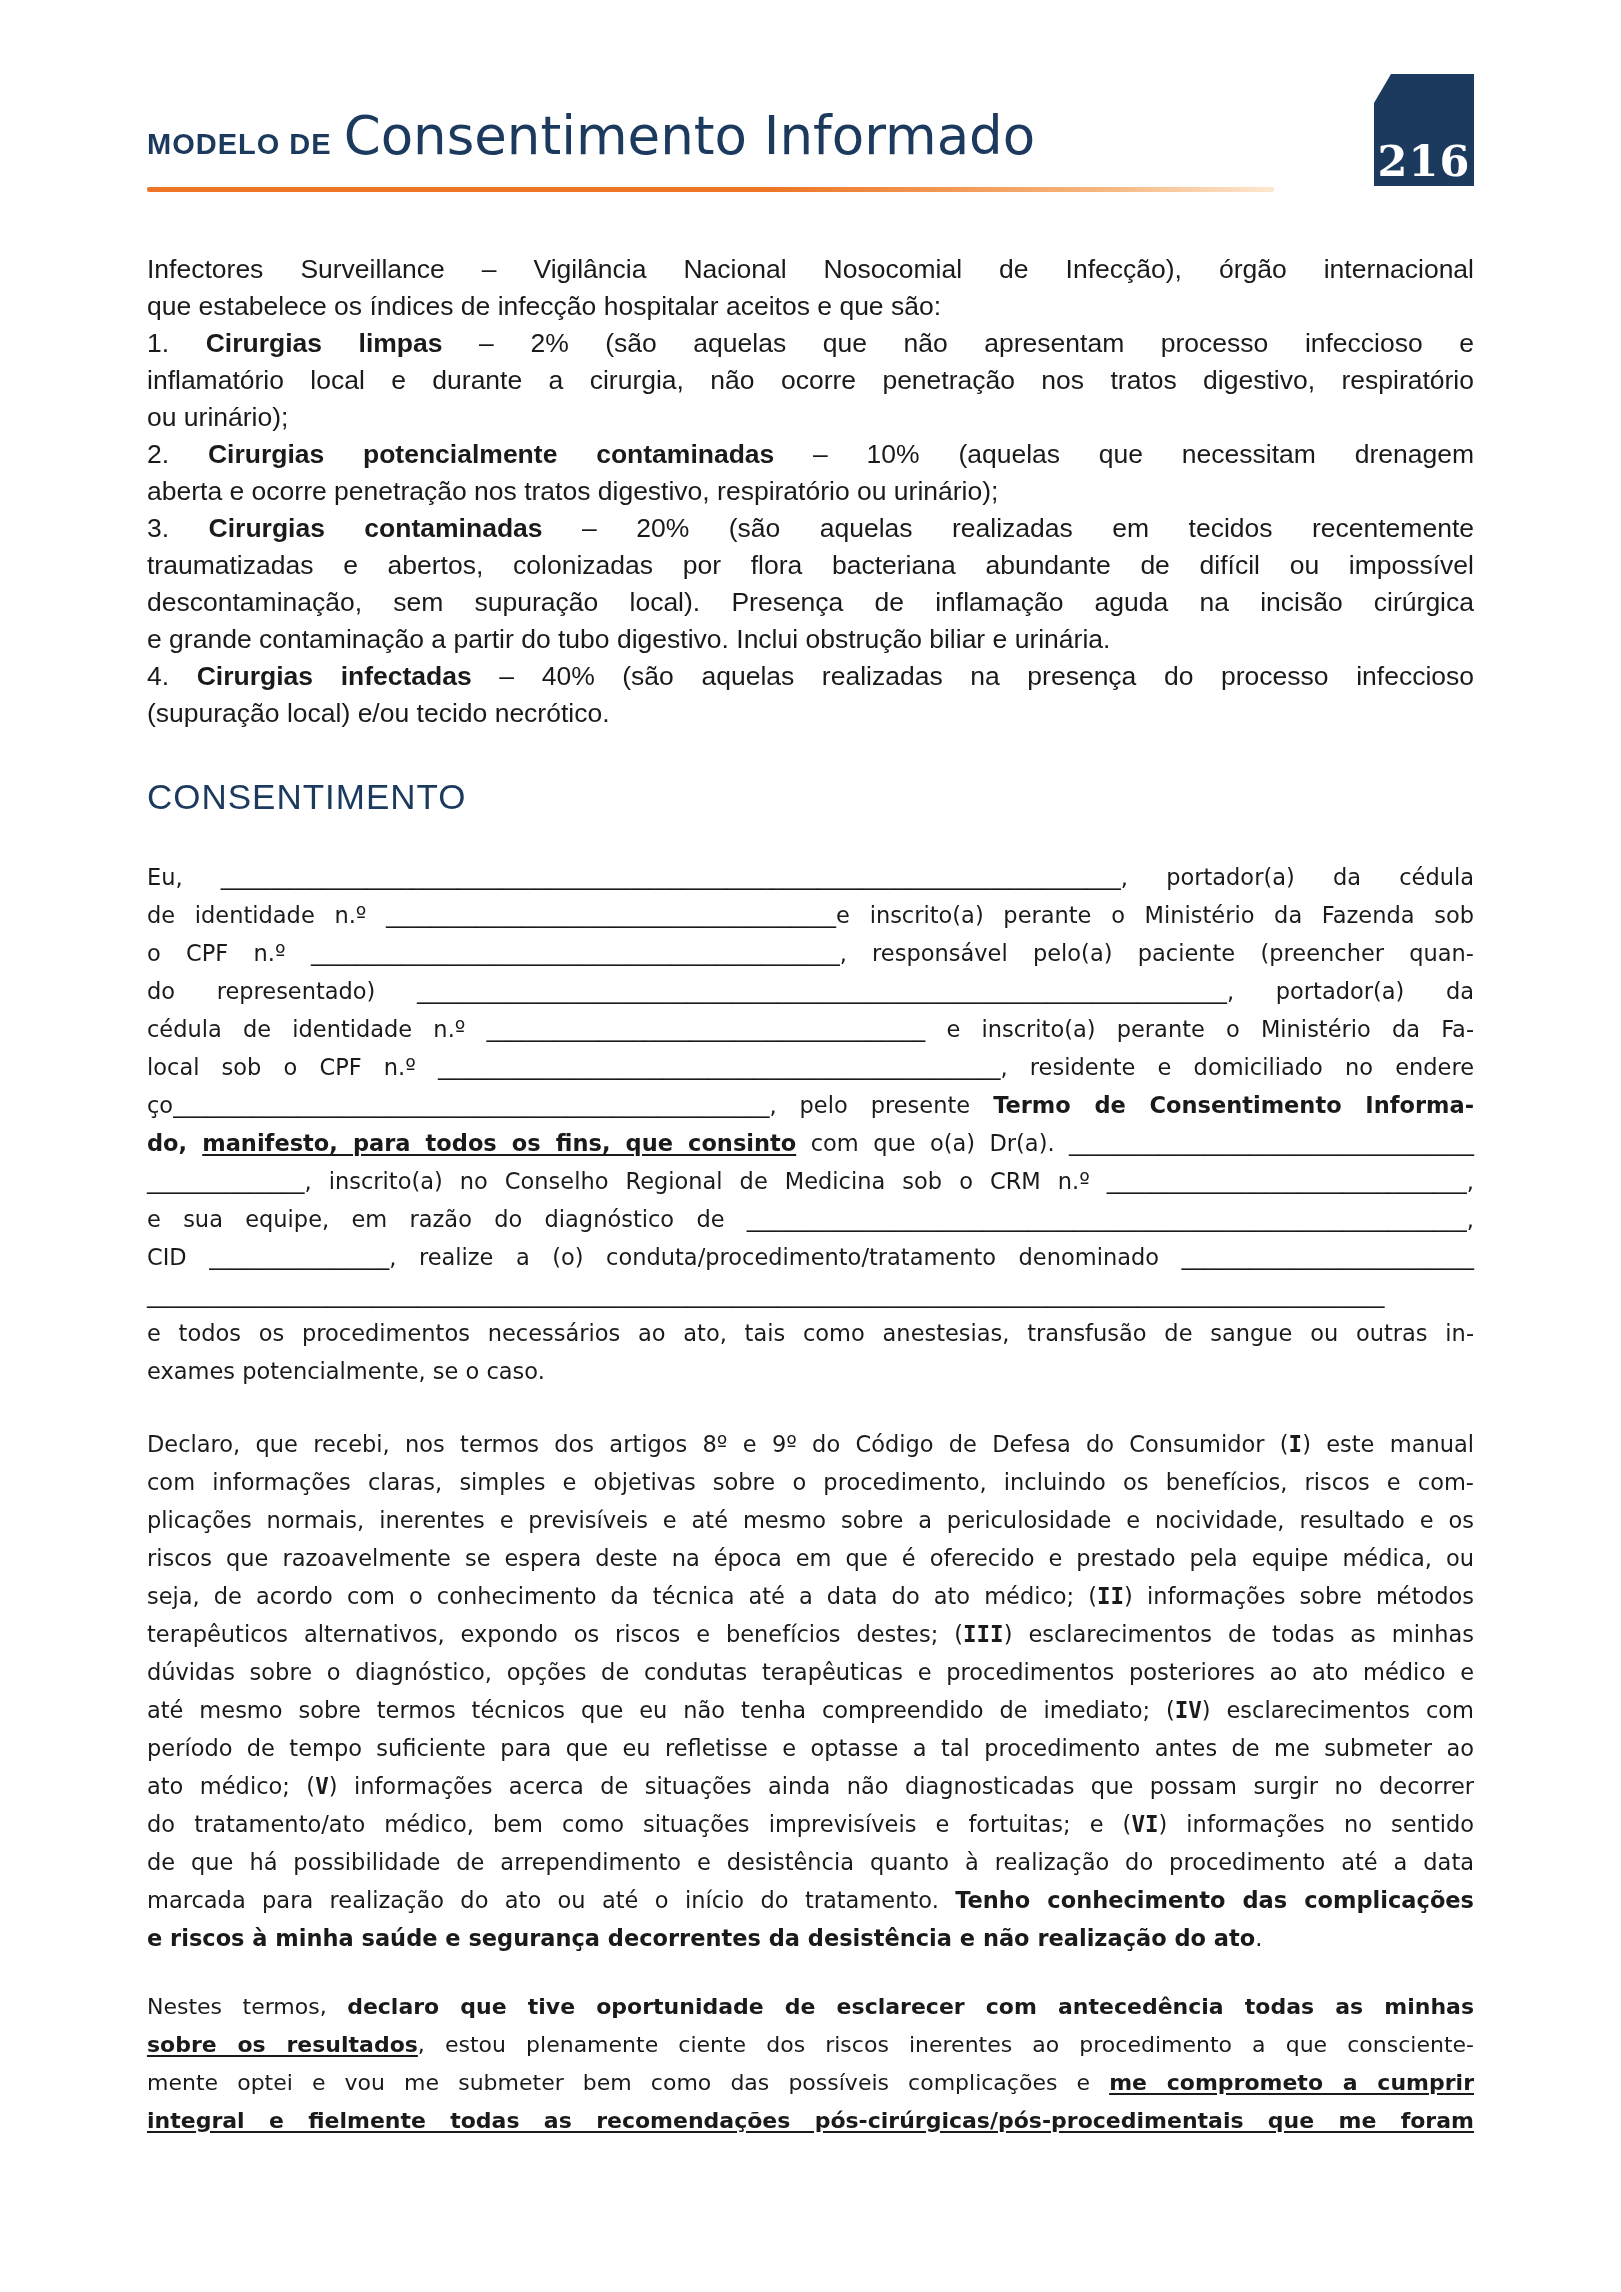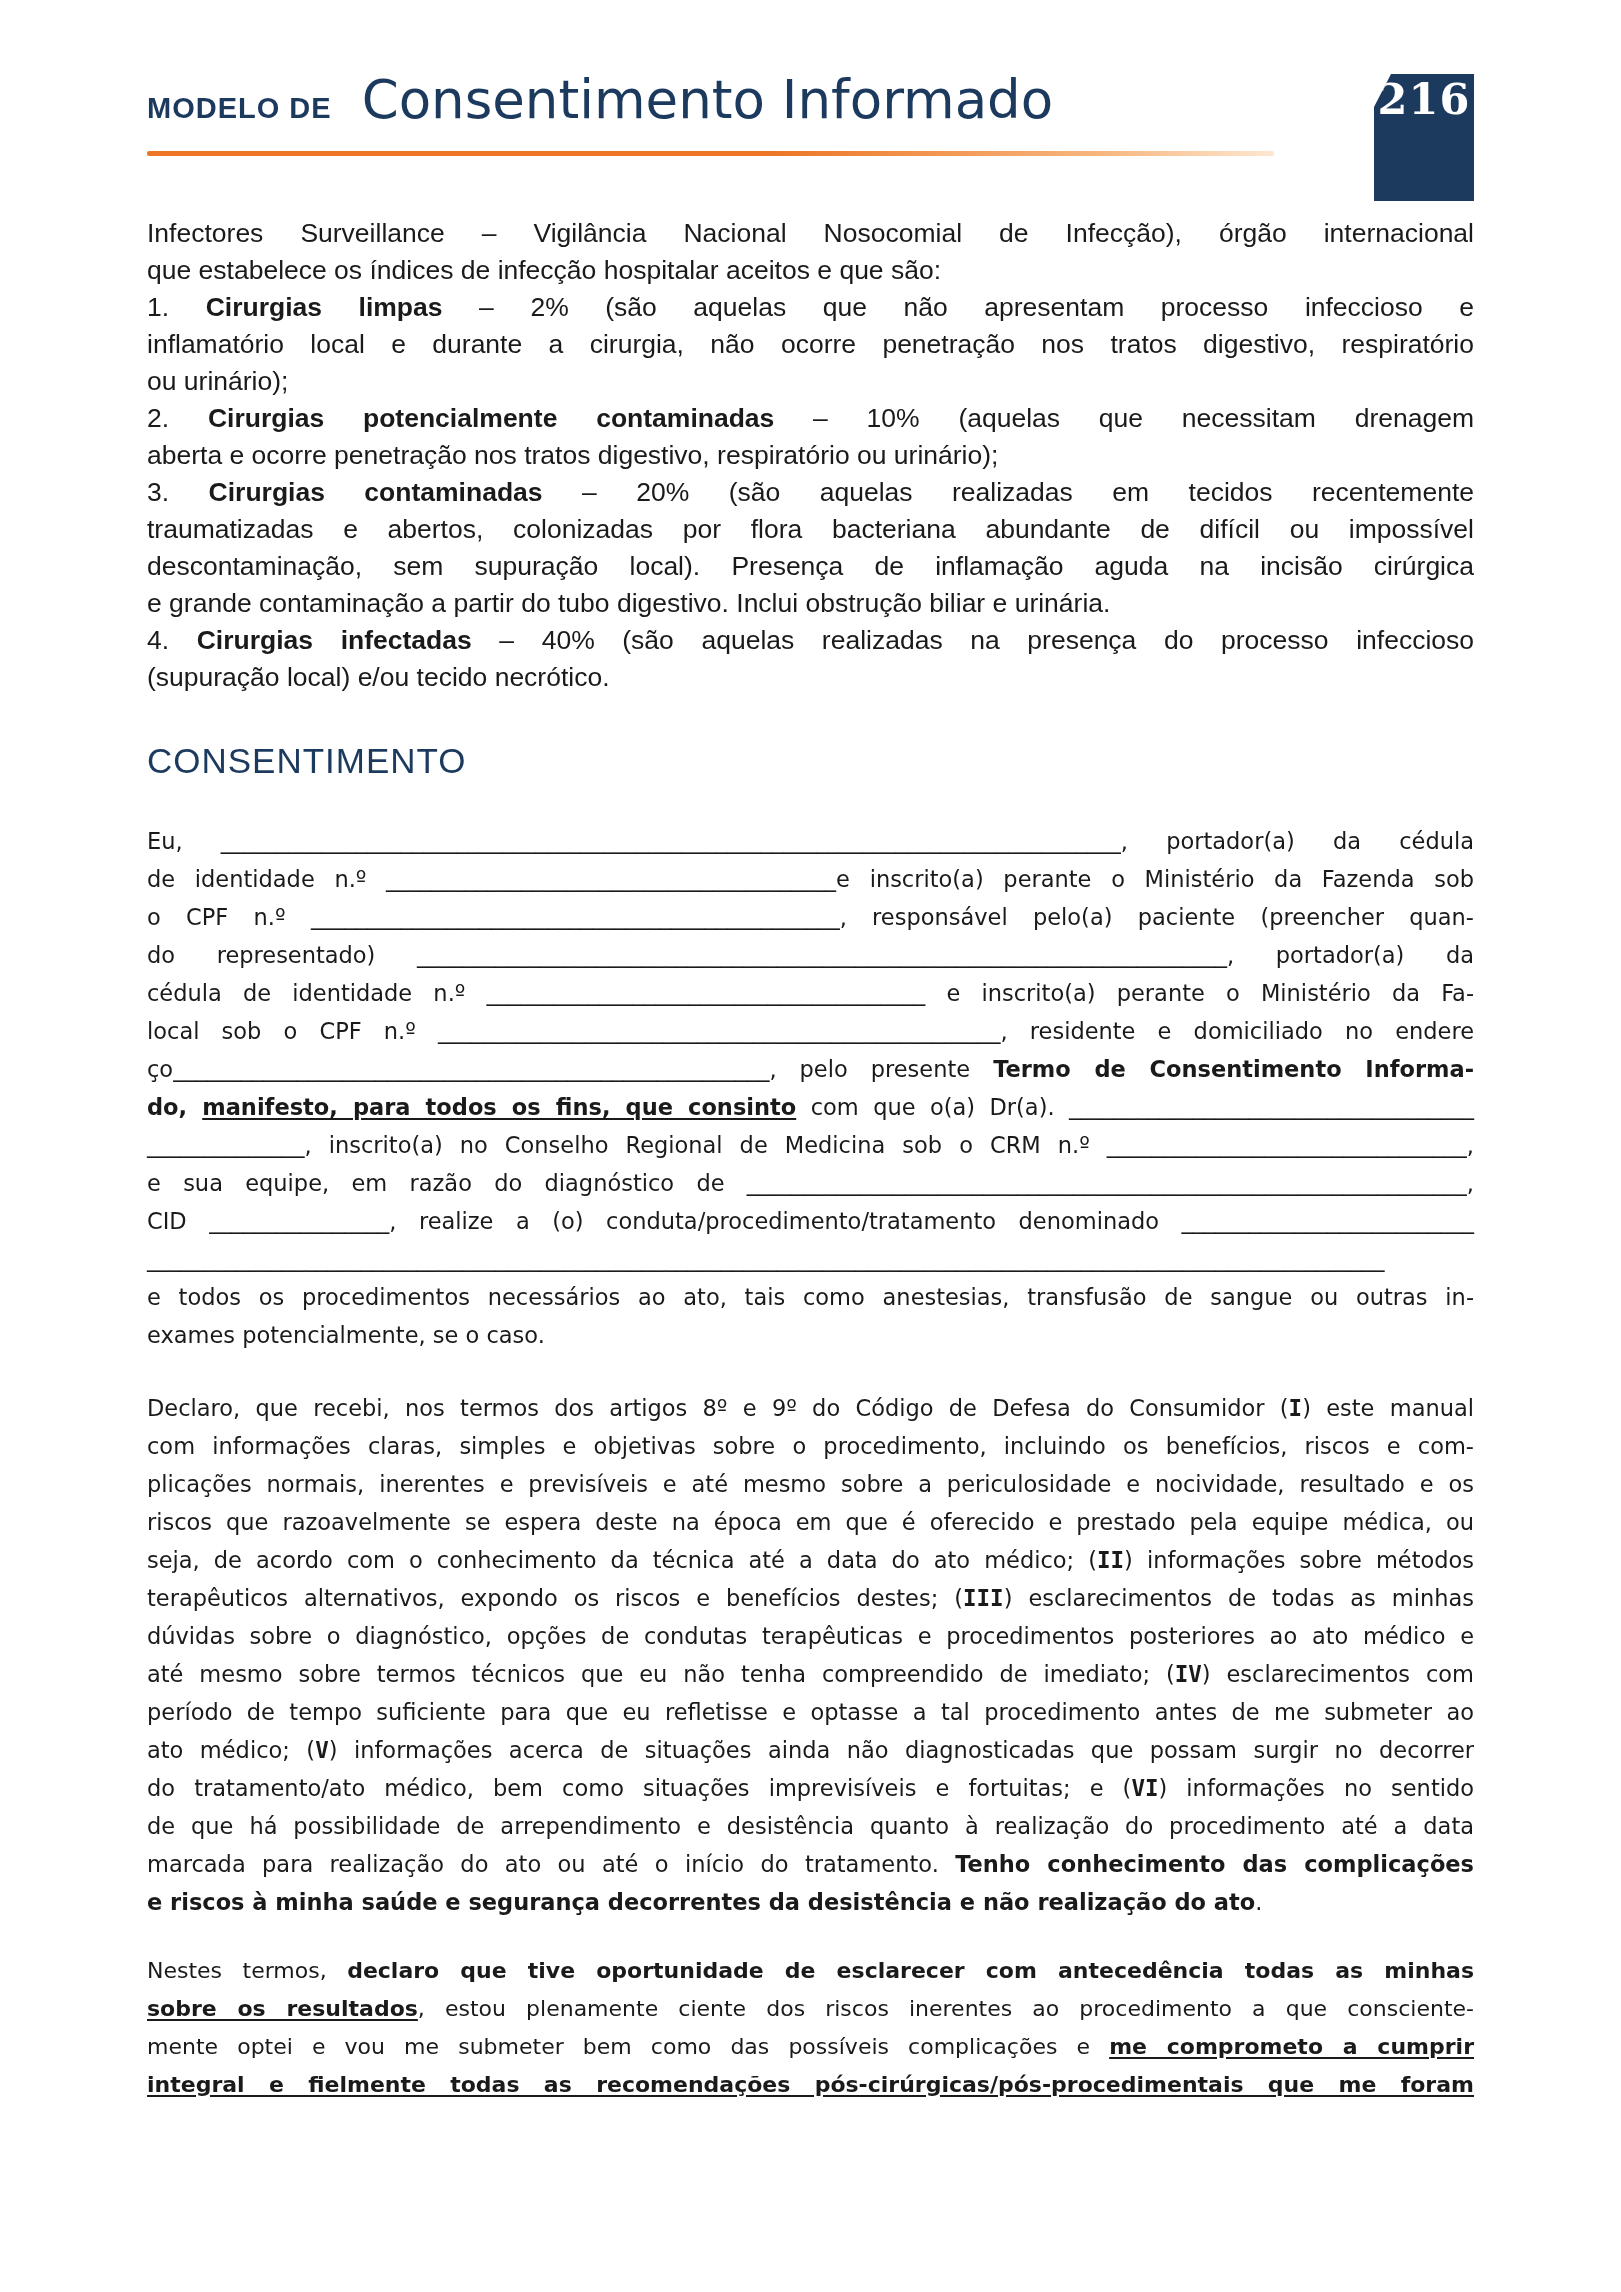--- a/index.html
+++ b/index.html
@@ -17,24 +17,24 @@
     font-family:"DejaVu Sans", sans-serif;
     color:var(--ink);
   }
   .content{
     position:relative;
     margin:0 147px;
     width:1327px;
   }
   
   .header-row{
-    padding-top:71px;
+    padding-top:107px;
     display:flex;
     align-items:baseline;
-    gap:30px;
+    gap:12px;
     text-align:right;
   }
   .kicker{
     font-family:"Liberation Sans", sans-serif;
     font-weight:bold;
     font-size:29px;
     letter-spacing:1px;
     color:var(--navy);
   }
   .doc-title{
@@ -50,25 +50,25 @@
     width:1127px;
     height:4.9px;
     background:linear-gradient(to right, var(--orange) 0%, var(--orange) 55%, #f7b77f 85%, #fde7d2 100%);
     border-radius:2px;
   }
   .page-badge{
     position:absolute;
     top:74px;
     right:147px;
     width:100px;
-    height:127px;
+    height:112px;
     background:var(--navy);
     clip-path:polygon(17% 0, 100% 0, 100% 100%, 0 100%, 0 26%);
     display:flex;
-    align-items:flex-start;
+    align-items:flex-end;
     justify-content:center;
   }
   .page-badge .num{
     font-family:"DejaVu Serif", serif;
     font-weight:bold;
     font-size:43px;
     letter-spacing:1px;
     color:#ffffff;
   }
   

